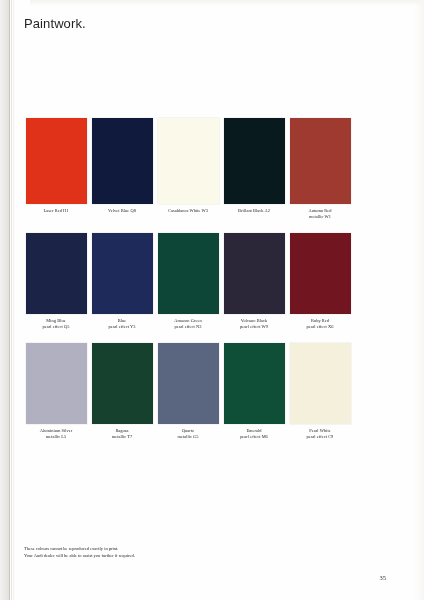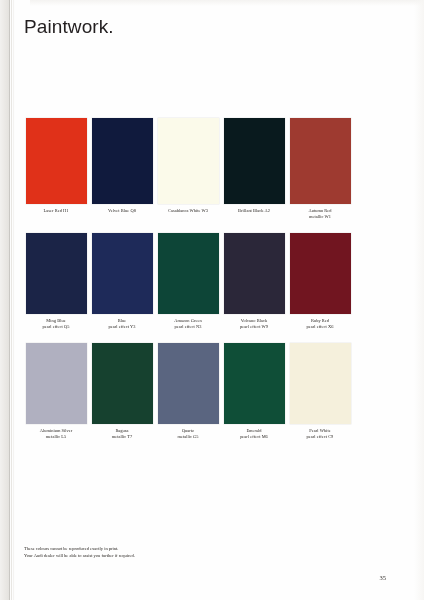--- a/index.html
+++ b/index.html
@@ -60,21 +60,21 @@
     bottom: 0;
     background: #fefefe;
   }
 
   
   .page-title {
     position: absolute;
     left: 9px;
     top: 16px;
     font-family: "Liberation Sans", sans-serif;
-    font-size: 19px;
+    font-size: 13px;
     font-weight: 400;
     letter-spacing: 0.1px;
     color: #231f20;
   }
 
   
   .swatch-grid {
     position: absolute;
     left: 8px;
     top: 118px;

